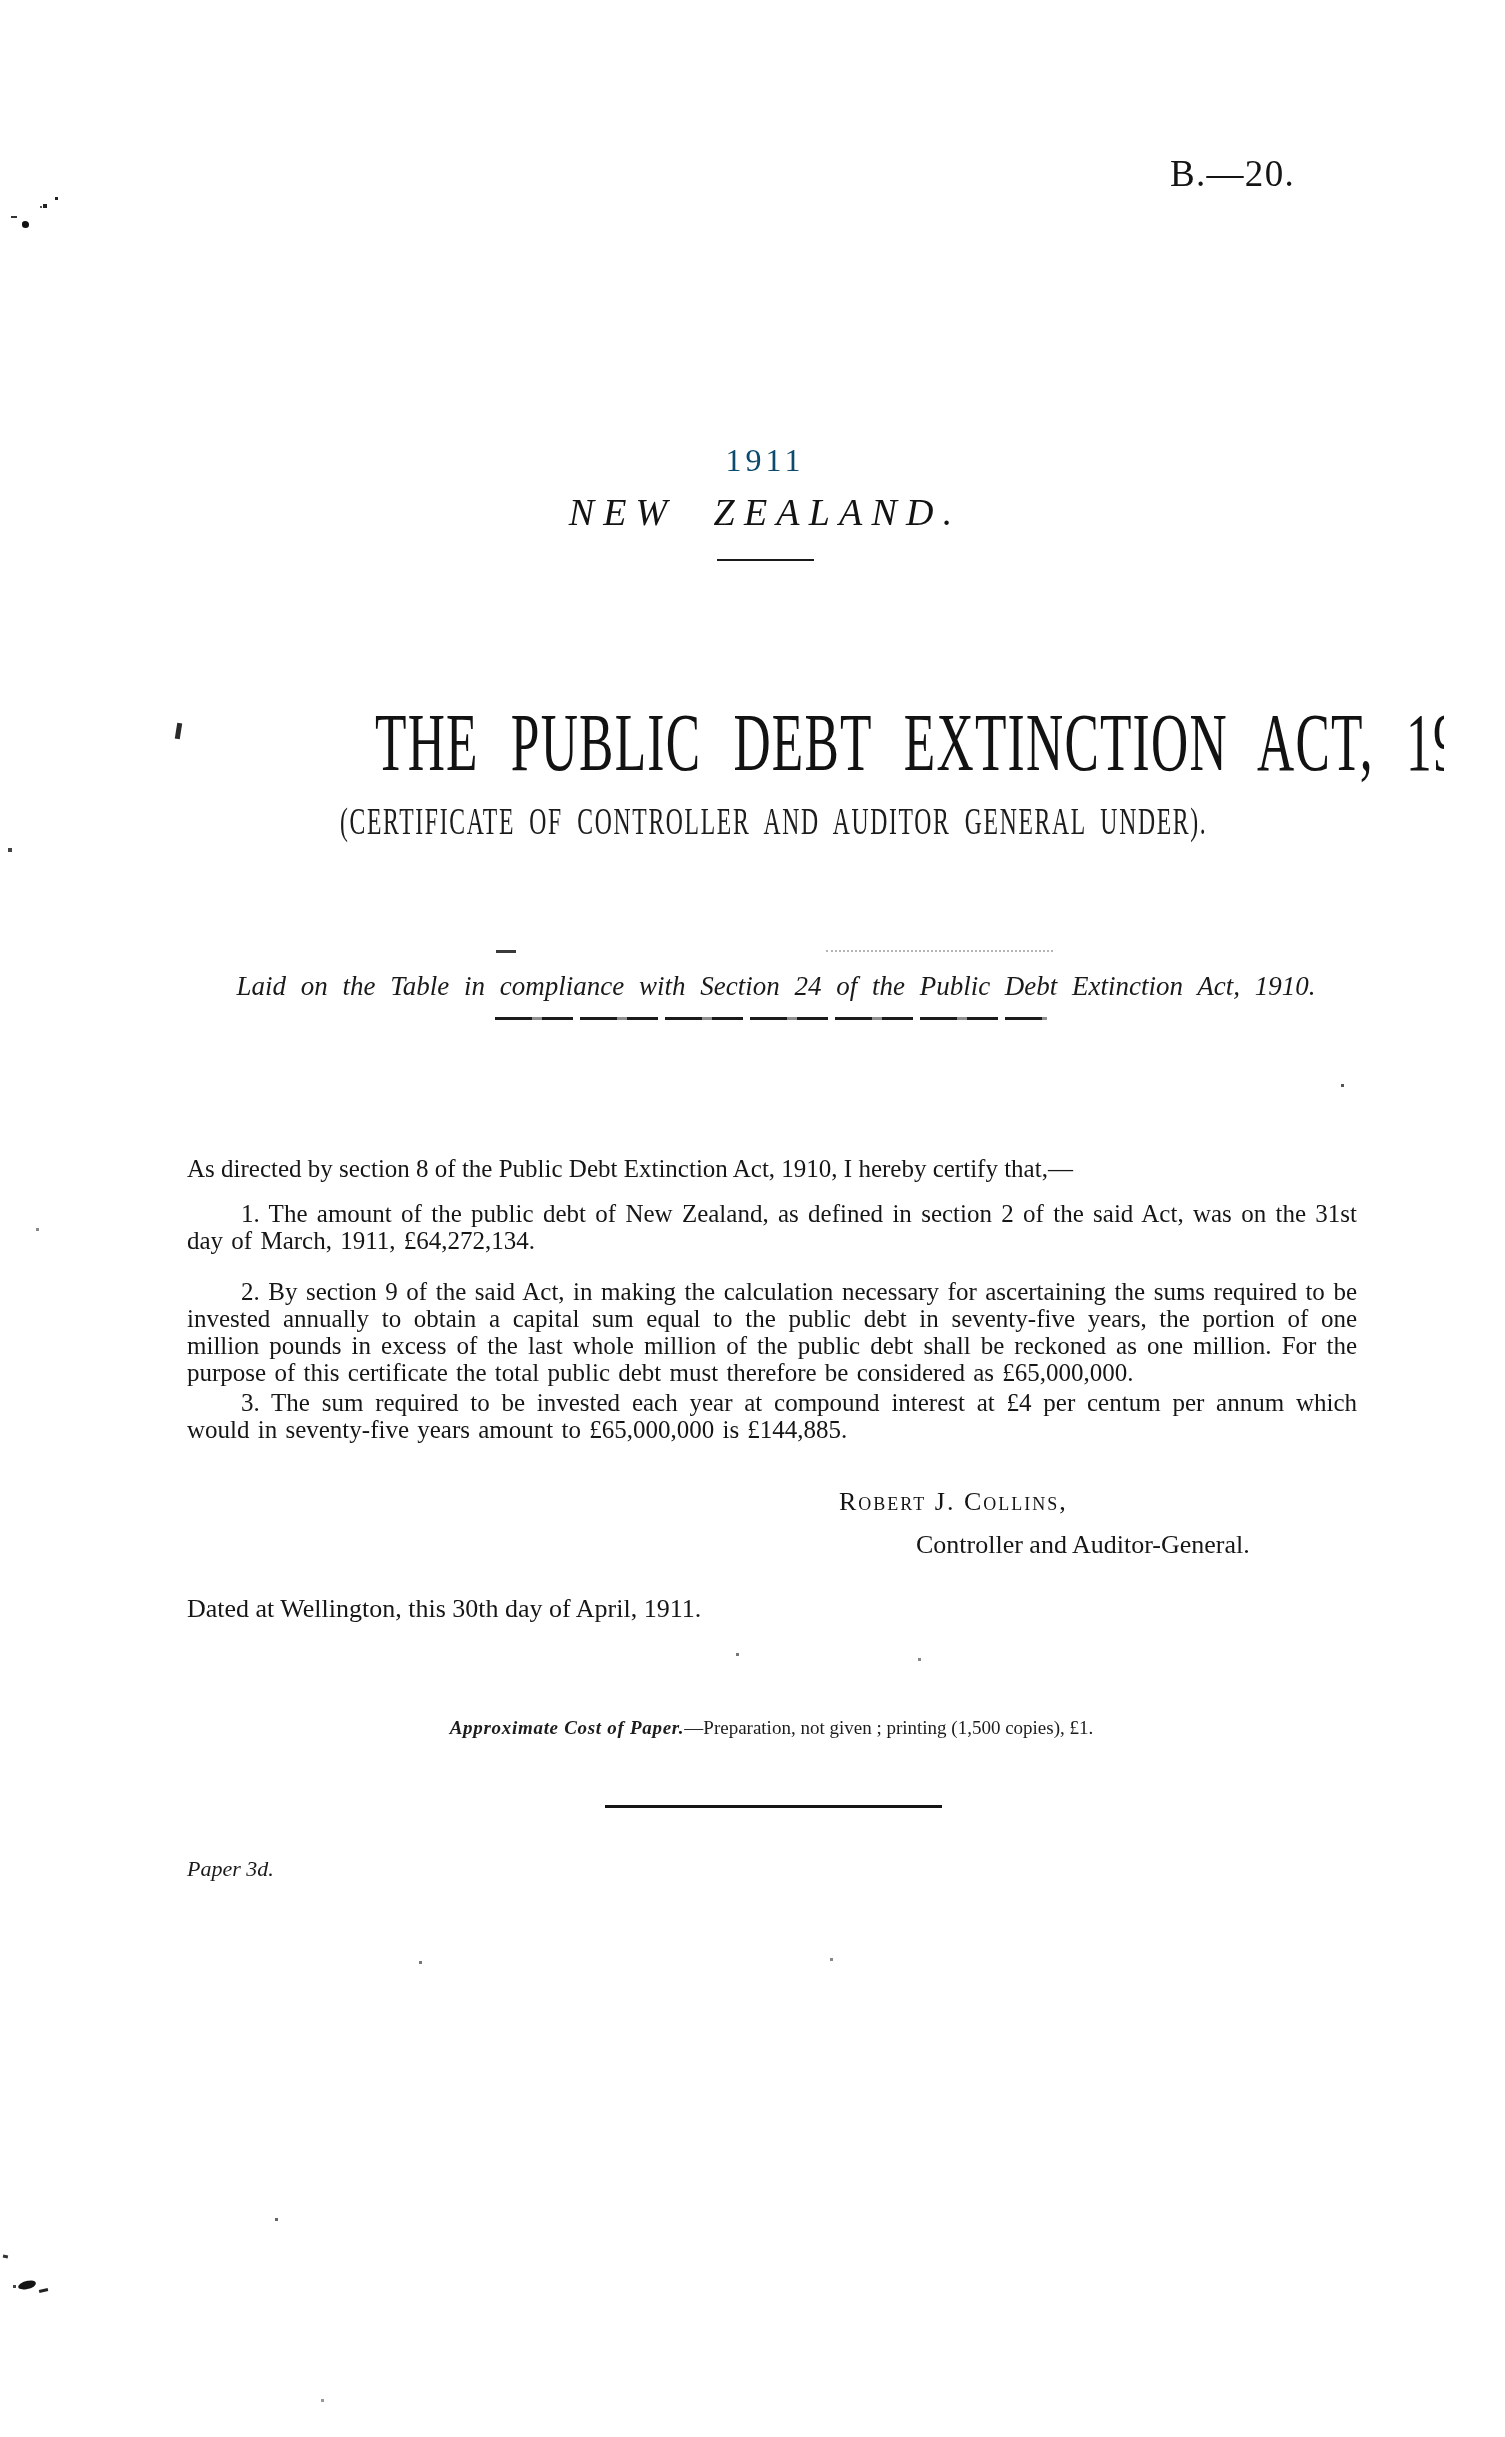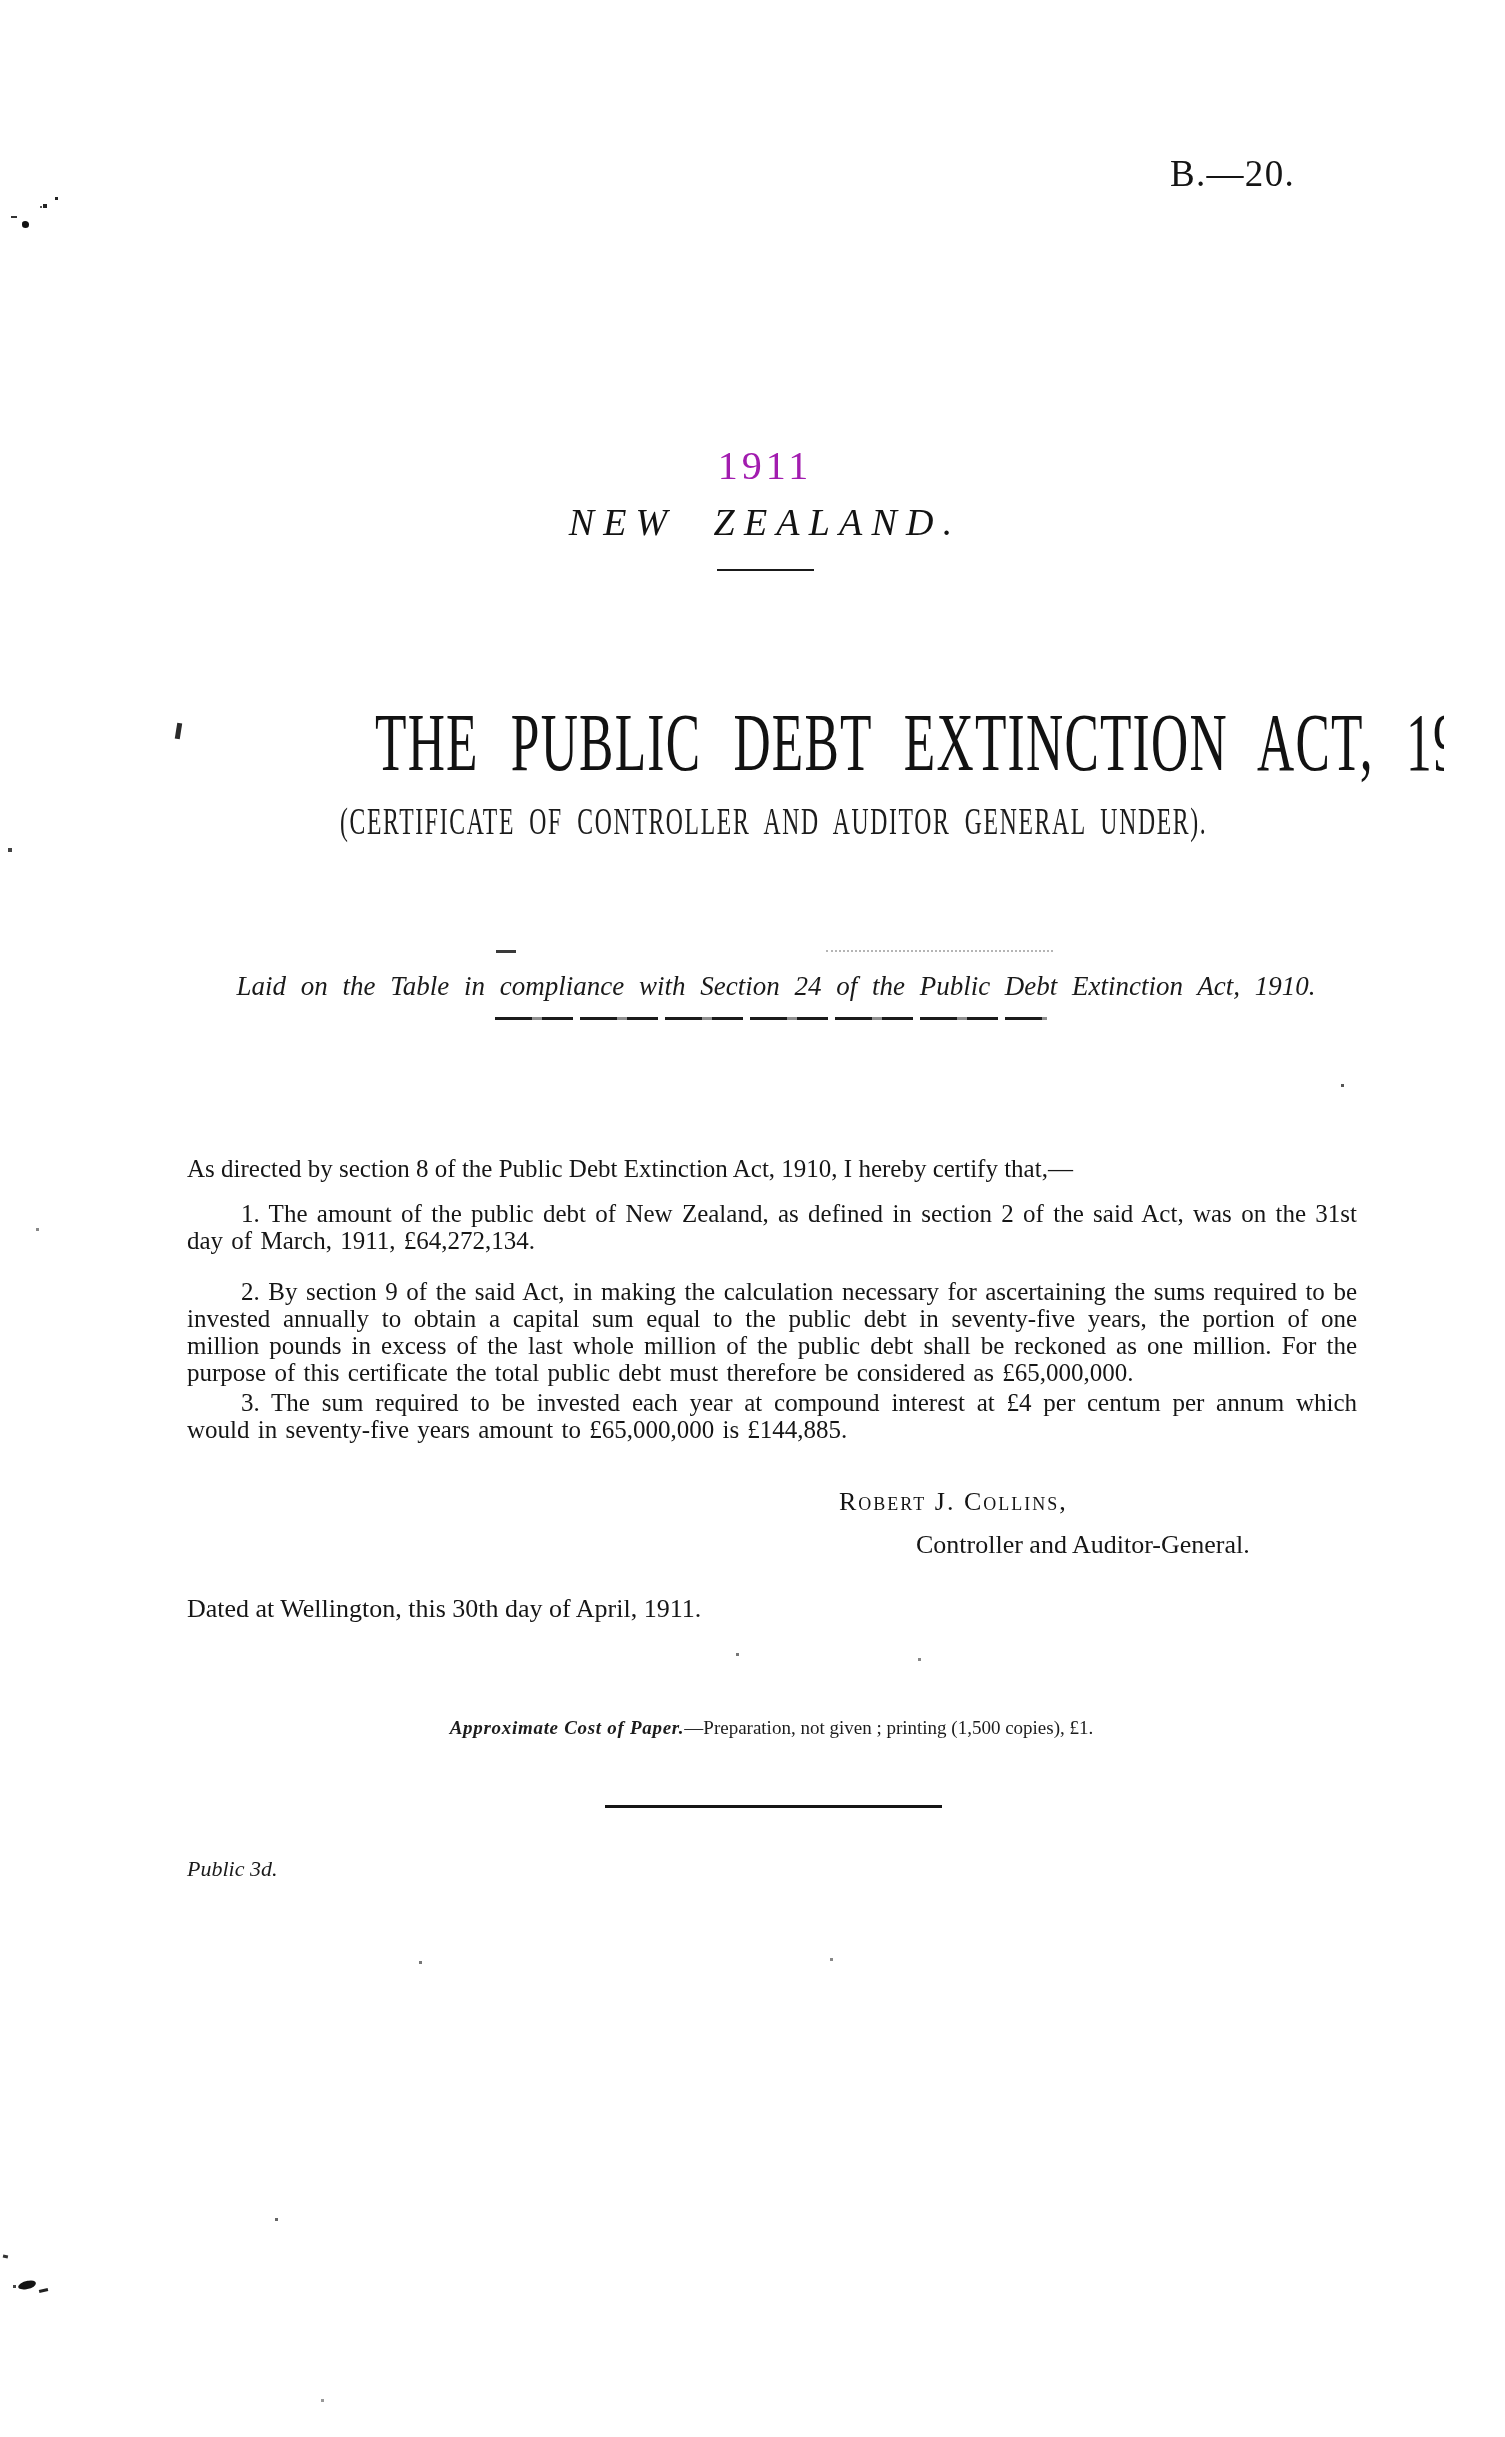--- a/index.html
+++ b/index.html
@@ -29,23 +29,23 @@
 
   
   .heading-group {
     position: absolute;
     left: 24px;
     top: 442px;
     width: 1482px;
     text-align: center;
   }
   .year {
-    font-size: 40px;
+    font-size: 32px;
     letter-spacing: 4px;
-    color: #a21caf;
+    color: #0c4a6e;
   }
   .country {
     margin-top: 10.5px;
     font-size: 38px;
     letter-spacing: 9.2px;
     word-spacing: 18.4px;
     color: #131313;
     font-style: italic;
   }
   .heading-rule {
@@ -284,21 +284,21 @@
   <div class="sig-role">Controller and Auditor-General.</div>
   <div class="dated-line">Dated at Wellington, this 30th day of April, 1911.</div>
 
   <div class="cost-note">
     <span class="ital">Approximate Cost of Paper.</span><span>—Preparation, not given ; printing (1,500 copies), £1.</span>
   </div>
 
   <div class="footer-rule"></div>
 
 
-  <div class="price-note">Public 3d.</div>
+  <div class="price-note">Paper 3d.</div>
 
   <div class="speck s1"></div>
   <div class="speck s2"></div>
   <div class="speck s3"></div>
   <div class="speck s4"></div>
   <div class="speck s5"></div>
   <div class="speck s6"></div>
   <div class="speck s7"></div>
   <div class="speck s8"></div>
   <div class="speck s9"></div>

